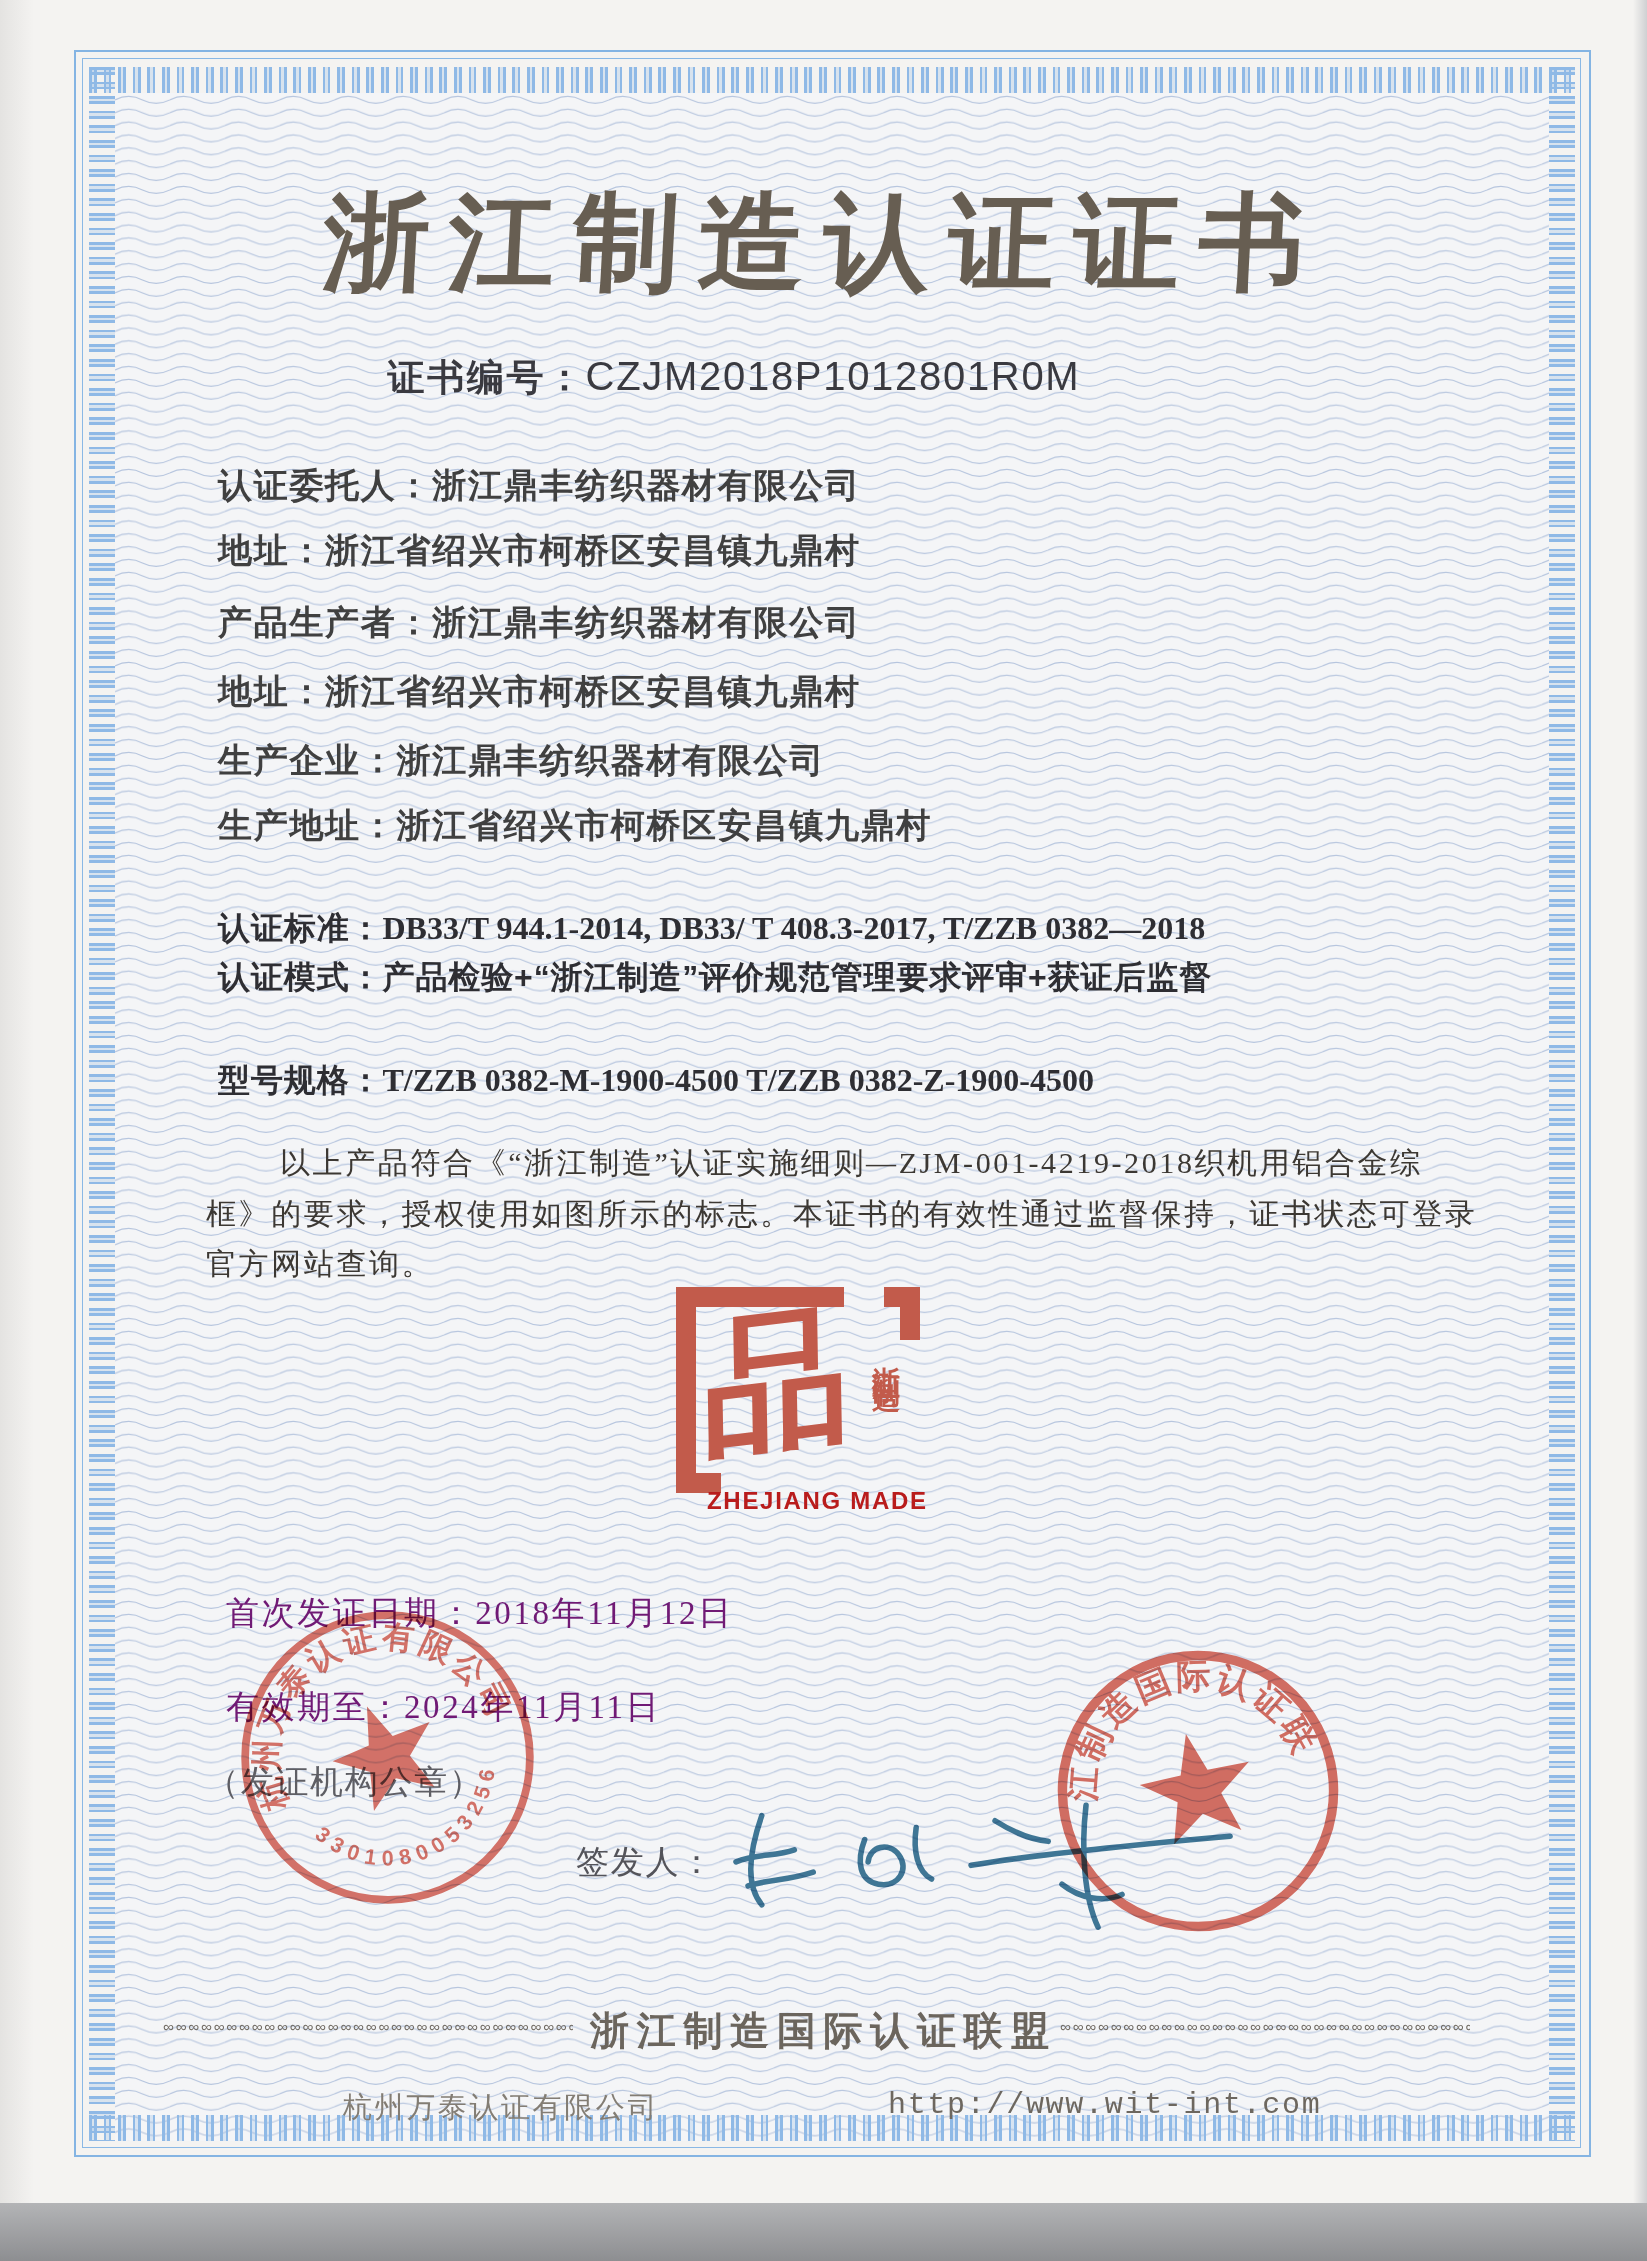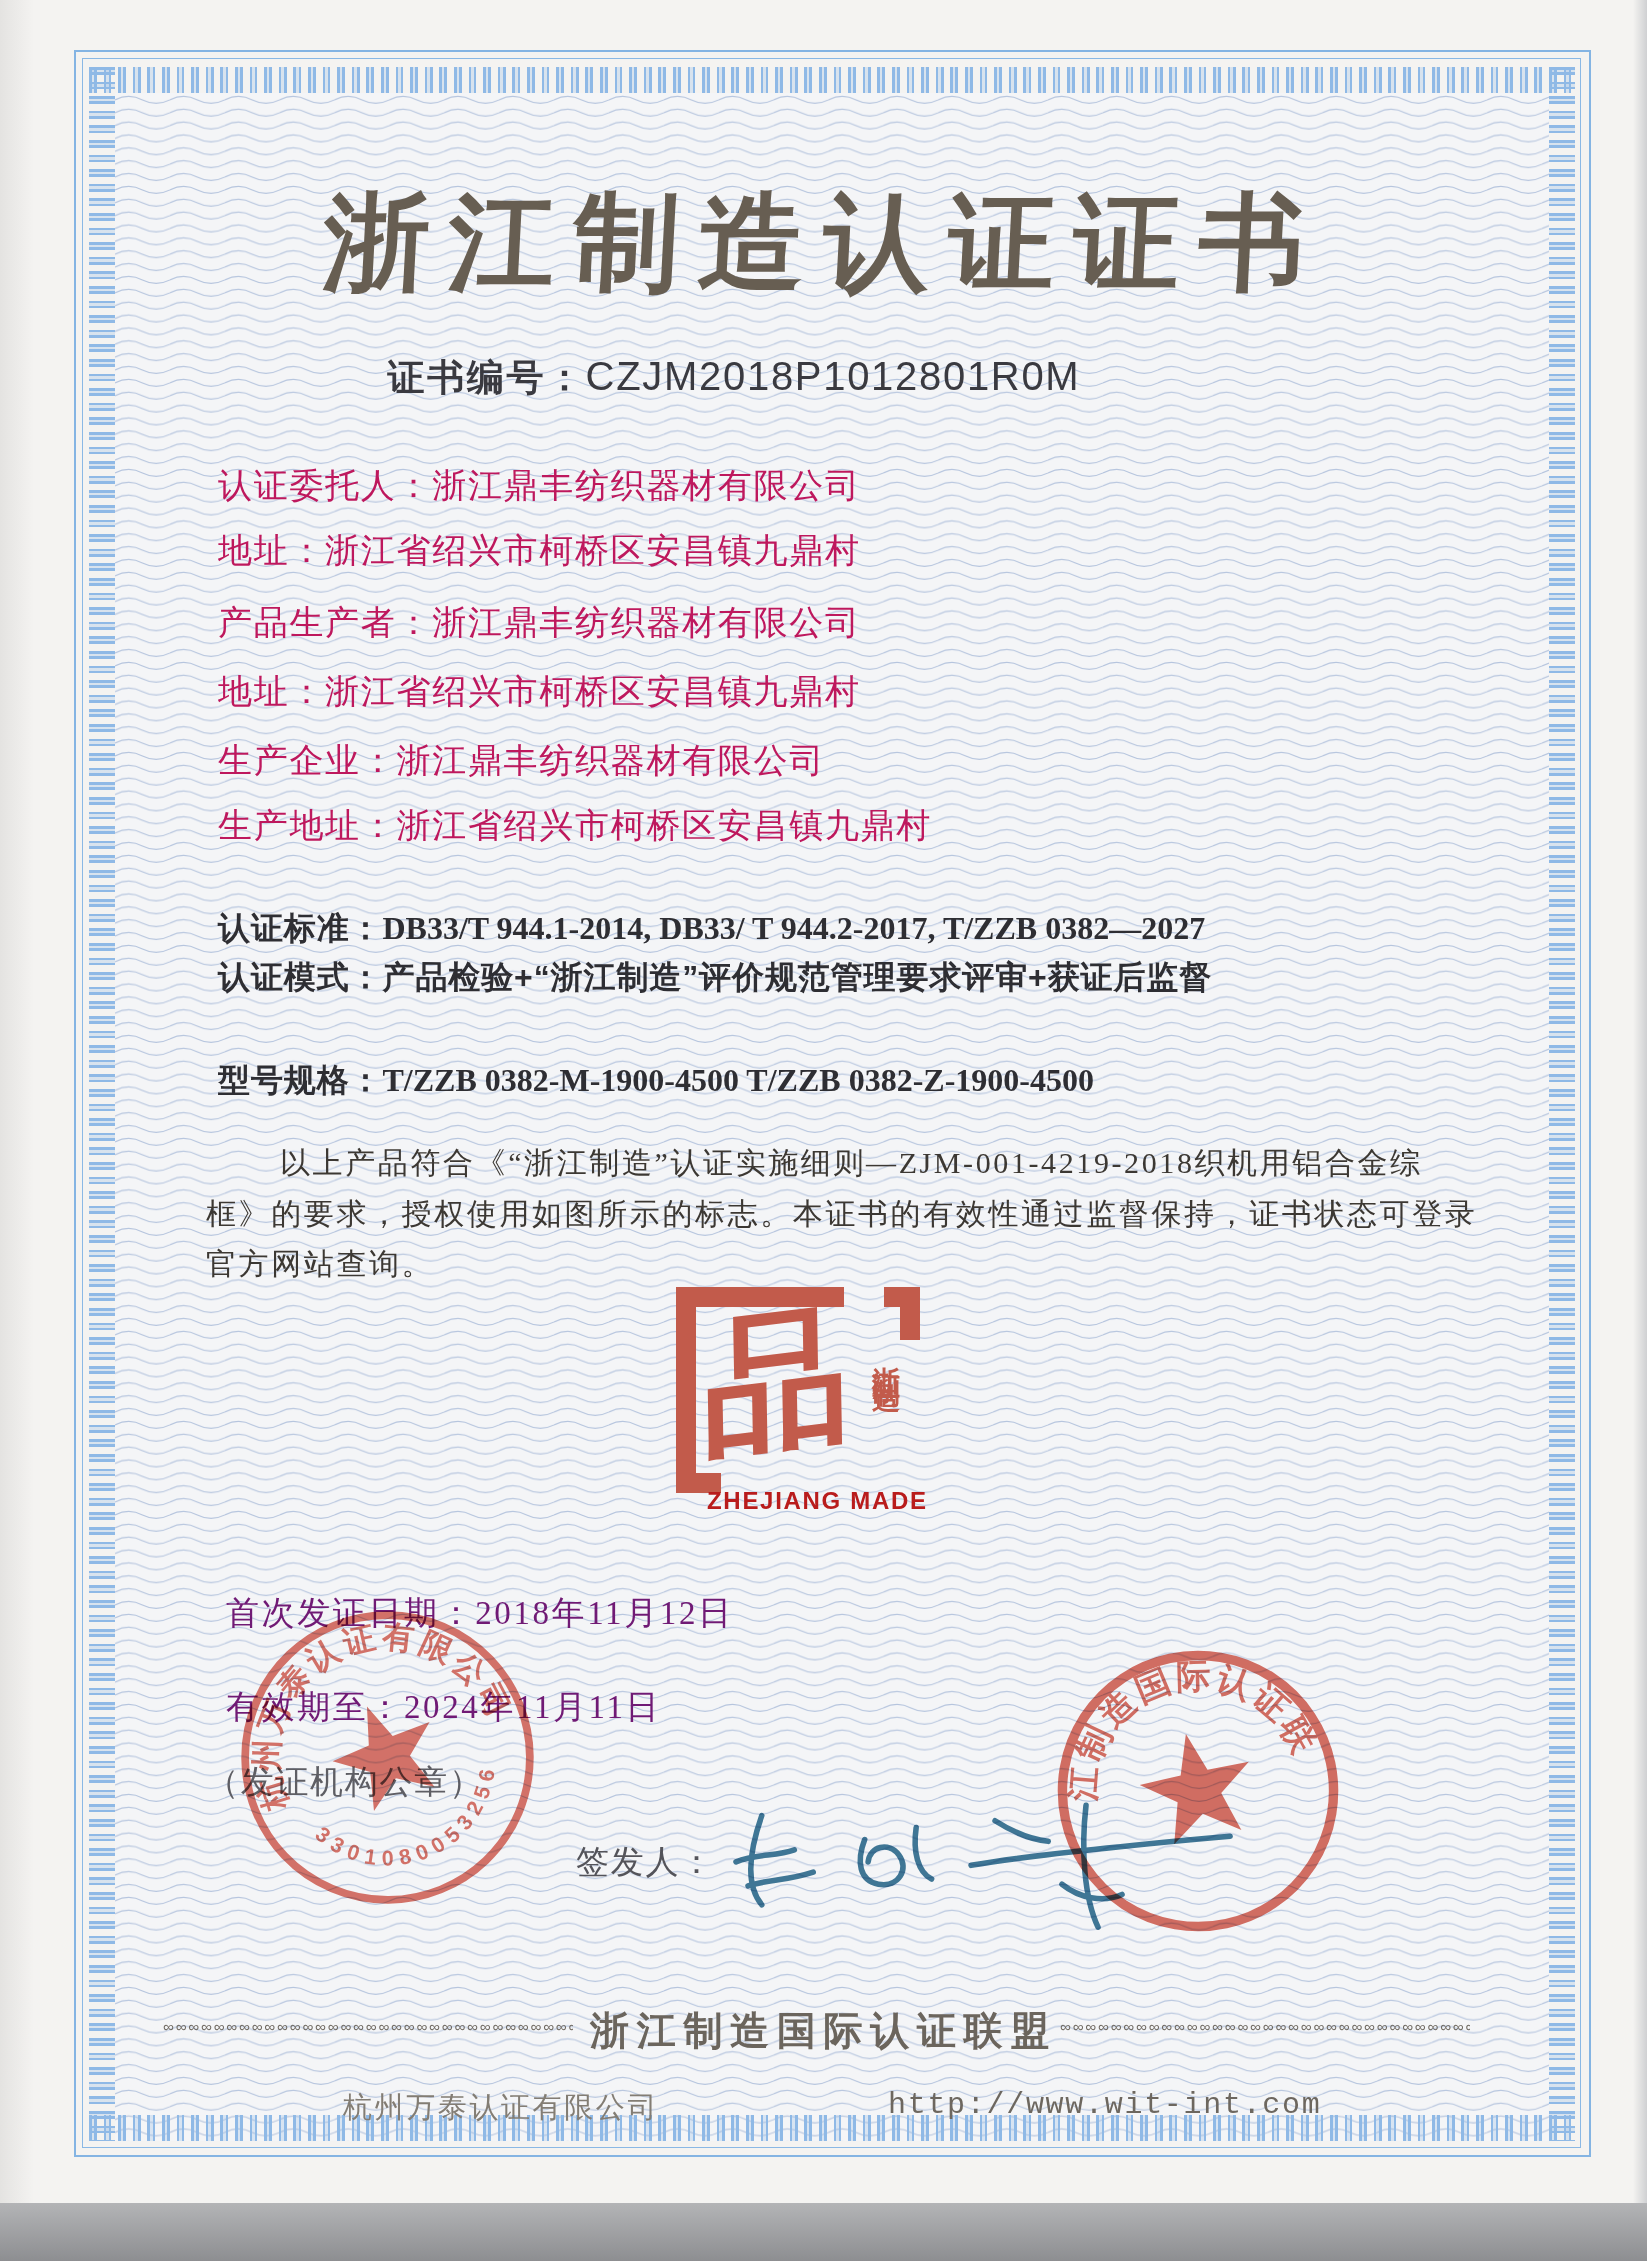--- a/index.html
+++ b/index.html
@@ -20,21 +20,21 @@
   .band-left{left:89px;top:67px;width:26px;height:2074px;}
   .band-right{left:1549px;top:67px;width:26px;height:2074px;}
   .waves{left:115px;top:93px;z-index:0;}
   
   .title{left:0;top:172px;width:1647px;text-align:center;font-family:"DejaVu Serif",serif;
          font-size:106px;font-weight:bold;color:#675e52;letter-spacing:19px;
          transform:skewX(-3deg);z-index:3;}
   .certno{left:0;top:353px;width:1468px;text-align:center;color:#3a3a40;z-index:3;}
   .certno .lbl{font-size:37px;font-weight:bold;letter-spacing:2.6px;}
   .certno .val{font-size:40px;letter-spacing:1.7px;}
-  .fieldline{left:218px;color:#be185d;font-size:34px;font-weight:normal;letter-spacing:1.7px;z-index:3;white-space:nowrap;text-align:right;}
+  .fieldline{left:218px;color:#404040;font-size:34px;font-weight:bold;letter-spacing:1.7px;z-index:3;white-space:nowrap;text-align:right;}
   .specline{left:218px;color:#2e2e33;font-size:32px;font-weight:bold;letter-spacing:0.9px;z-index:3;white-space:nowrap;}
   .specline .serifval{font-family:"Liberation Serif",serif;font-weight:bold;letter-spacing:0;}
   .paraline{color:#3c3833;font-size:30px;font-family:"Liberation Serif",serif;letter-spacing:2.6px;z-index:3;white-space:nowrap;}
   .dateline{left:226px;color:#701a75;font-size:33px;font-family:"Liberation Serif",serif;letter-spacing:2.6px;z-index:3;white-space:nowrap;}
   .sealnote{left:206px;color:#5e5e64;font-size:33px;font-family:"Liberation Serif",serif;letter-spacing:1.7px;z-index:3;}
   .issuer{left:576px;top:1840px;color:#54545a;font-size:33px;font-family:"Liberation Serif",serif;letter-spacing:1.7px;z-index:3;}
   .heading{left:0;top:2004px;width:1647px;text-align:center;font-size:39px;font-weight:bold;
            color:#6b655d;letter-spacing:7.7px;z-index:3;}
   .rule{top:2018px;font-size:15.4px;letter-spacing:1.7px;color:#6e6860;z-index:3;overflow:hidden;height:22px;white-space:nowrap;}
   .footer-left{left:343px;top:2088px;font-size:29px;color:#837d74;letter-spacing:2.6px;z-index:3;}
@@ -79,21 +79,21 @@
     <span class="lbl">证书编号：</span><span class="val">CZJM2018P1012801R0M</span>
   </div>
 
   <div class="abs fieldline" style="top:463px"><span>认证委托人：</span><span>浙江鼎丰纺织器材有限公司</span></div>
   <div class="abs fieldline" style="top:528px"><span>地址：</span><span>浙江省绍兴市柯桥区安昌镇九鼎村</span></div>
   <div class="abs fieldline" style="top:600px"><span>产品生产者：</span><span>浙江鼎丰纺织器材有限公司</span></div>
   <div class="abs fieldline" style="top:669px"><span>地址：</span><span>浙江省绍兴市柯桥区安昌镇九鼎村</span></div>
   <div class="abs fieldline" style="top:803px"><span>生产地址：</span><span>浙江省绍兴市柯桥区安昌镇九鼎村</span></div>
   <div class="abs fieldline" style="top:738px"><span>生产企业：</span><span>浙江鼎丰纺织器材有限公司</span></div>
 
-  <div class="abs specline" style="top:907px"><span>认证标准：</span><span class="serifval">DB33/T 944.1-2014, DB33/ T 944.2-2017, T/ZZB 0382—2027</span></div>
+  <div class="abs specline" style="top:907px"><span>认证标准：</span><span class="serifval">DB33/T 944.1-2014, DB33/ T 408.3-2017, T/ZZB 0382—2018</span></div>
   <div class="abs specline" style="top:956px"><span>认证模式：</span><span>产品检验+“浙江制造”评价规范管理要求评审+获证后监督</span></div>
   <div class="abs specline" style="top:1059px"><span>型号规格：</span><span class="serifval">T/ZZB 0382-M-1900-4500 T/ZZB 0382-Z-1900-4500</span></div>
 
   <div class="abs paraline" style="left:280px;top:1143px">以上产品符合《“浙江制造”认证实施细则—ZJM-001-4219-2018织机用铝合金综</div>
   <div class="abs paraline" style="left:206px;top:1194px">框》的要求，授权使用如图所示的标志。本证书的有效性通过监督保持，证书状态可登录</div>
   <div class="abs paraline" style="left:206px;top:1244px">官方网站查询。</div>
 
   <div class="abs logo">
     <div class="bar" style="left:0;top:0;width:20px;height:206px"></div>
     <div class="bar" style="left:0;top:0;width:168px;height:20px"></div>

